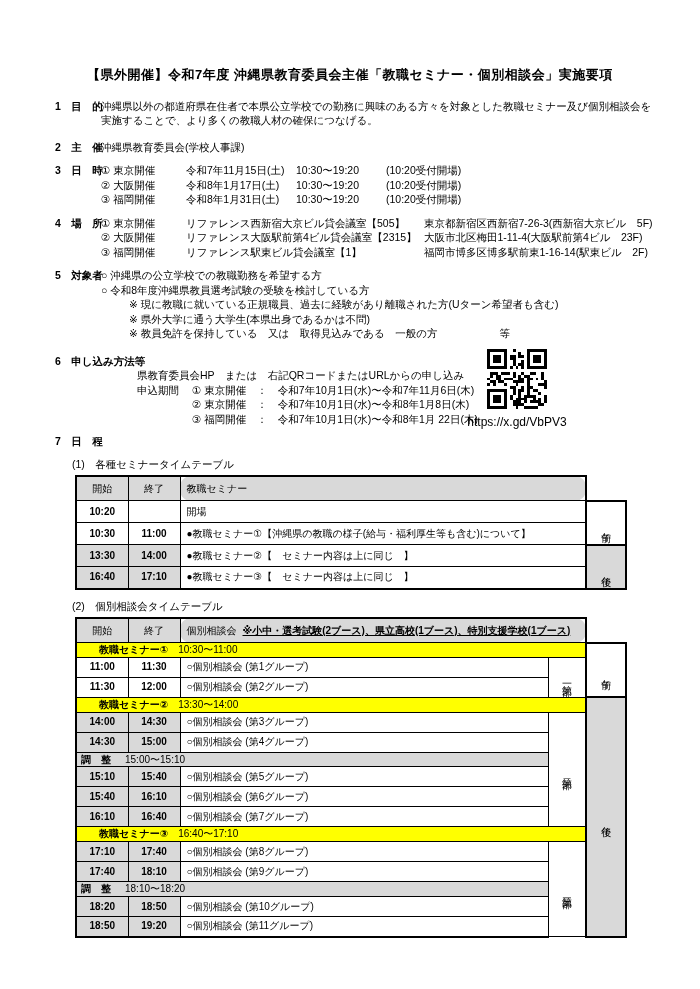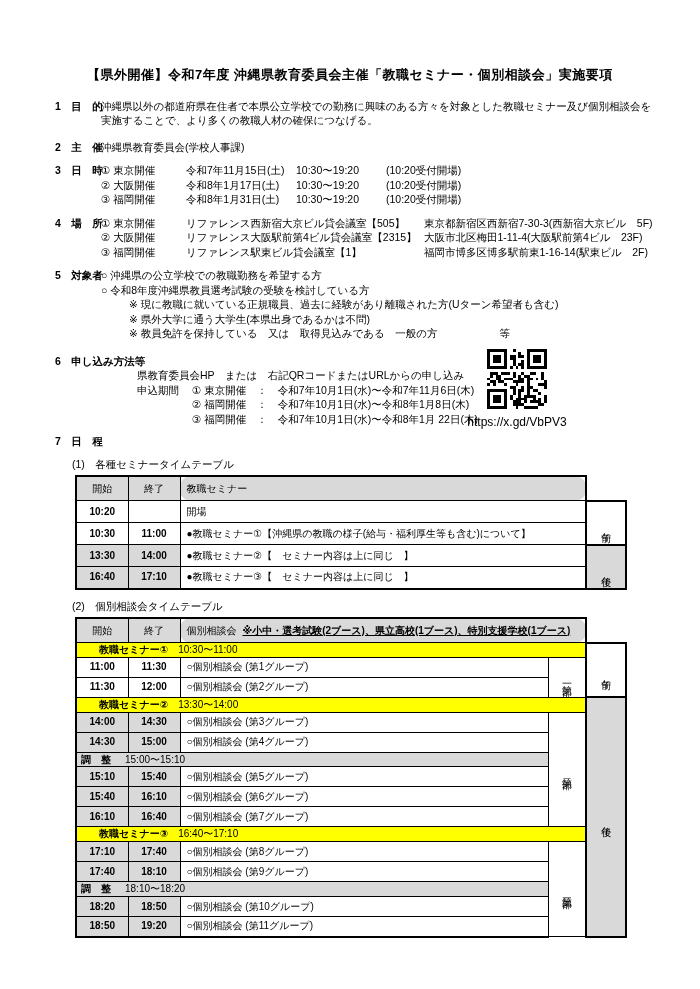--- a/index.html
+++ b/index.html
@@ -97,21 +97,21 @@
         </div>
       </div>
   </div>
 
   <div class="sec mt10">
     <div class="sec-label">4　場　所</div>
     <div class="sec-body" id="place-rows">
         <div class="cols">
           <span class="col-venue">① 東京開催</span>
           <span class="col-room">リファレンス西新宿大京ビル貸会議室【505】</span>
-          <span>東京都新宿区西新宿7-30-3(西新宿大京ビル　5F)</span>
+          <span>東京都新宿区西新宿7-26-3(西新宿大京ビル　5F)</span>
         </div>
         <div class="cols">
           <span class="col-venue">② 大阪開催</span>
           <span class="col-room">リファレンス大阪駅前第4ビル貸会議室【2315】</span>
           <span>大阪市北区梅田1-11-4(大阪駅前第4ビル　23F)</span>
         </div>
         <div class="cols">
           <span class="col-venue">③ 福岡開催</span>
           <span class="col-room">リファレンス駅東ビル貸会議室【1】</span>
           <span>福岡市博多区博多駅前東1-16-14(駅東ビル　2F)</span>
@@ -134,21 +134,21 @@
   </div>
 
   <div class="mt10" style="margin-left:55px;">
     <div class="sec-label plain" style="width:auto;">6　申し込み方法等</div>
     <div class="apply-body">
       <div>県教育委員会HP　または　右記QRコードまたはURLからの申し込み</div>
       <div class="period-row">
         <div class="period-label">申込期間</div>
         <div id="apply-periods">
             <div>① 東京開催　：　令和7年10月1日(水)〜令和7年11月6日(木)</div>
-            <div>② 福岡開催　：　令和7年10月1日(水)〜令和8年1月8日(木)</div>
+            <div>② 東京開催　：　令和7年10月1日(水)〜令和8年1月8日(木)</div>
             <div>③ 福岡開催　：　令和7年10月1日(水)〜令和8年1月 22日(木)</div>
           </div>
       </div>
     </div>
   </div>
 
   <div class="qr-wrap">
     <svg id="qr-svg" width="60" height="60" viewBox="0 0 21 21" shape-rendering="crispEdges">
         <rect x="0" y="0" width="7" height="1" fill="#000"></rect>
         <rect x="0" y="6" width="7" height="1" fill="#000"></rect>

